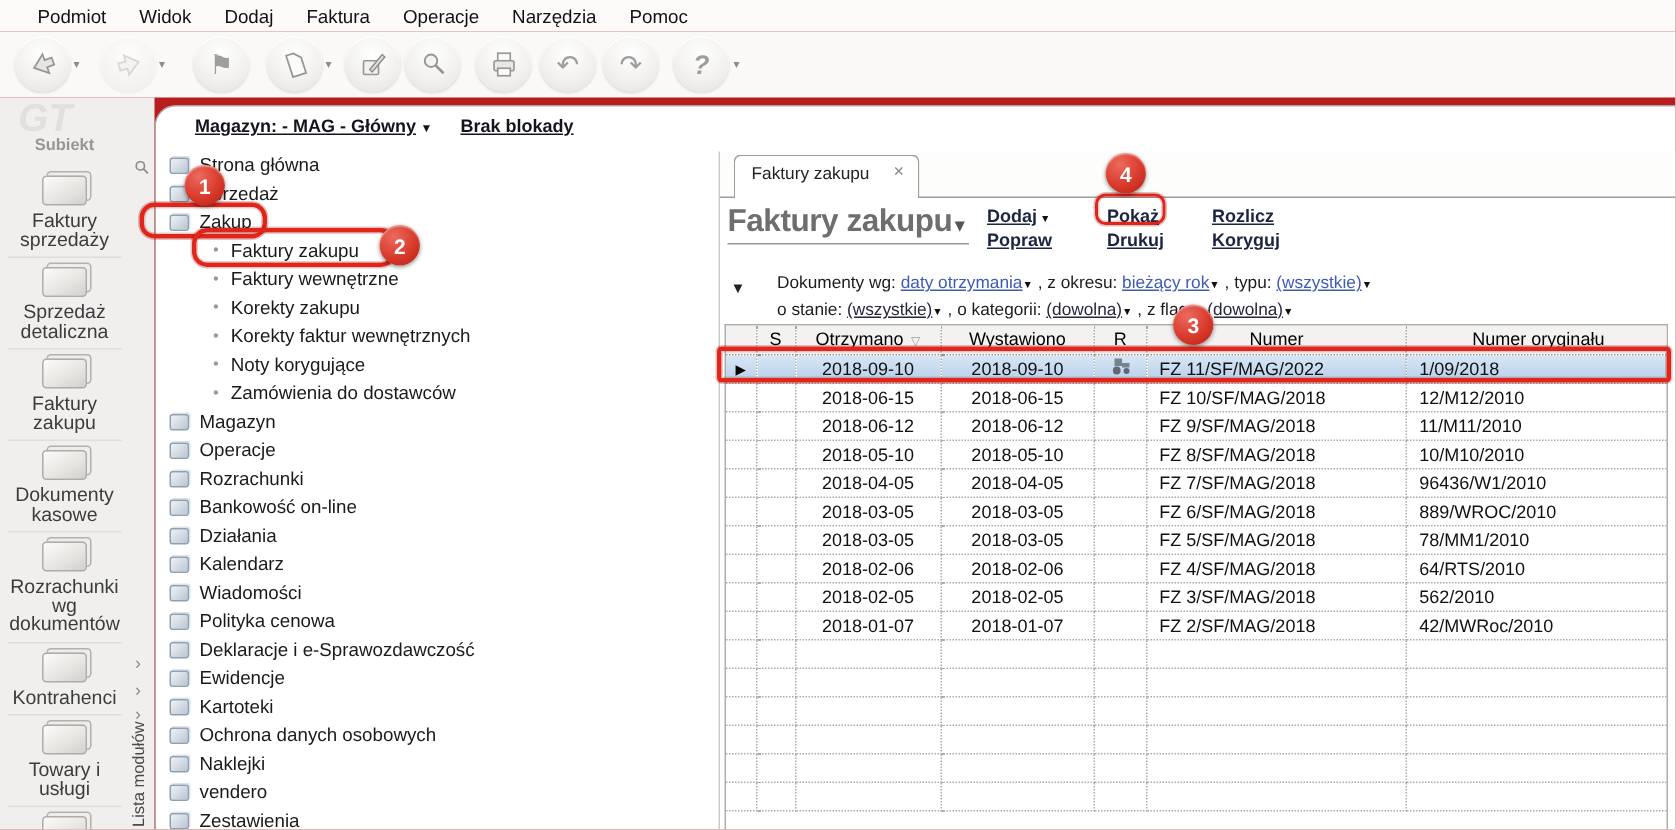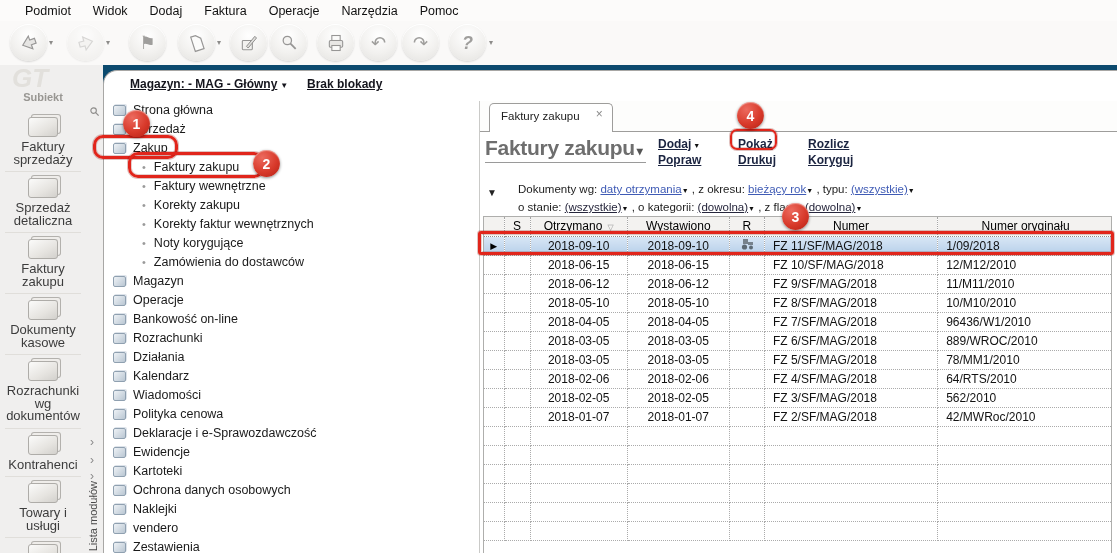--- a/index.html
+++ b/index.html
@@ -1,19 +1,19 @@
 <!DOCTYPE html>
 <html><head>
 <meta charset="utf-8">
 <style>
   * { margin:0; padding:0; box-sizing:border-box; }
   html,body { background:#d8d8d8; }
   .screen{
     position:relative; width:1117px; height:553px; overflow:hidden;
-    background:#0c4a6e; font-family:"Liberation Sans", sans-serif; font-size:12px; color:#111;
+    background:#b91c1c; font-family:"Liberation Sans", sans-serif; font-size:12px; color:#111;
   }
   
   .menubar{position:absolute;left:0;top:0;width:1117px;height:21px;background:#fcfbfa;display:flex;align-items:center;padding-left:14px;}
   .menubar .mi{padding:2px 11px;color:#111;font-size:12.5px;cursor:default;}
   
   .toolbar{position:absolute;left:0;top:21px;width:1117px;height:44px;background:#faf9f8;}
   .tbtn{position:absolute;top:3px;width:37px;height:37px;border-radius:50%;
     background:radial-gradient(circle at 50% 32%,#ffffff 0%,#f2f1ef 55%,#e3e2df 100%);
     box-shadow:0 1px 2px rgba(0,0,0,.14), inset 0 1px 0 #fff;
     display:flex;align-items:center;justify-content:center;}
@@ -269,25 +269,25 @@
       <div class="titem">
           <span class="tico"></span>
           <span>Magazyn</span>
         </div>
       <div class="titem">
           <span class="tico"></span>
           <span>Operacje</span>
         </div>
       <div class="titem">
           <span class="tico"></span>
+          <span>Rozrachunki</span>
+        </div>
+      <div class="titem">
+          <span class="tico"></span>
           <span>Bankowość on-line</span>
-        </div>
-      <div class="titem">
-          <span class="tico"></span>
-          <span>Rozrachunki</span>
         </div>
       <div class="titem">
           <span class="tico"></span>
           <span>Działania</span>
         </div>
       <div class="titem">
           <span class="tico"></span>
           <span>Kalendarz</span>
         </div>
       <div class="titem">
@@ -396,21 +396,21 @@
                 <td class="rowptr">▶</td>
                 <td class="ctr"></td>
                 <td class="ctr">2018-09-10</td>
                 <td class="ctr">2018-09-10</td>
                 <td class="ctr"><svg width="16" height="12" viewBox="0 0 16 12">
                       <rect x="4" y="1" width="5" height="5" fill="#76828c"></rect>
                       <rect x="9" y="4" width="5" height="3" fill="#76828c"></rect>
                       <circle cx="5.5" cy="9" r="2.6" fill="#5d6a74"></circle>
                       <circle cx="12" cy="9.4" r="2" fill="#5d6a74"></circle>
                     </svg></td>
-                <td class="lft">FZ 11/SF/MAG/2018</td>
+                <td class="lft">FZ 11/SF/MAG/2022</td>
                 <td class="lft">1/09/2018</td>
               </tr>
               <tr>
                   <td></td>
                   <td></td>
                   <td class="ctr">2018-06-15</td>
                   <td class="ctr">2018-06-15</td>
                   <td></td>
                   <td class="lft">FZ 10/SF/MAG/2018</td>
                   <td class="lft">12/M12/2010</td>

